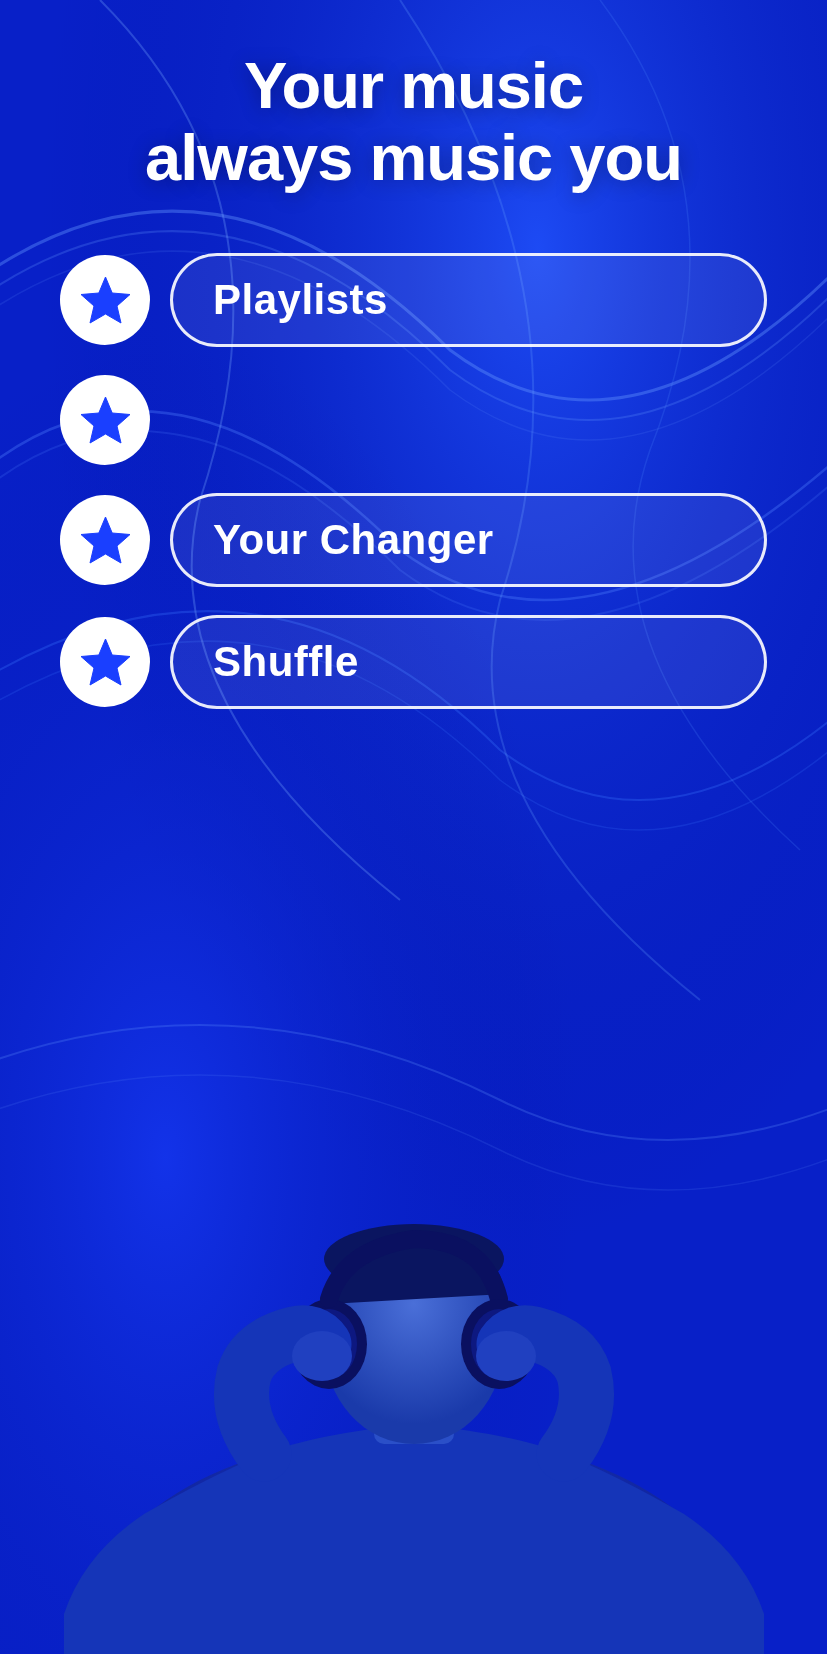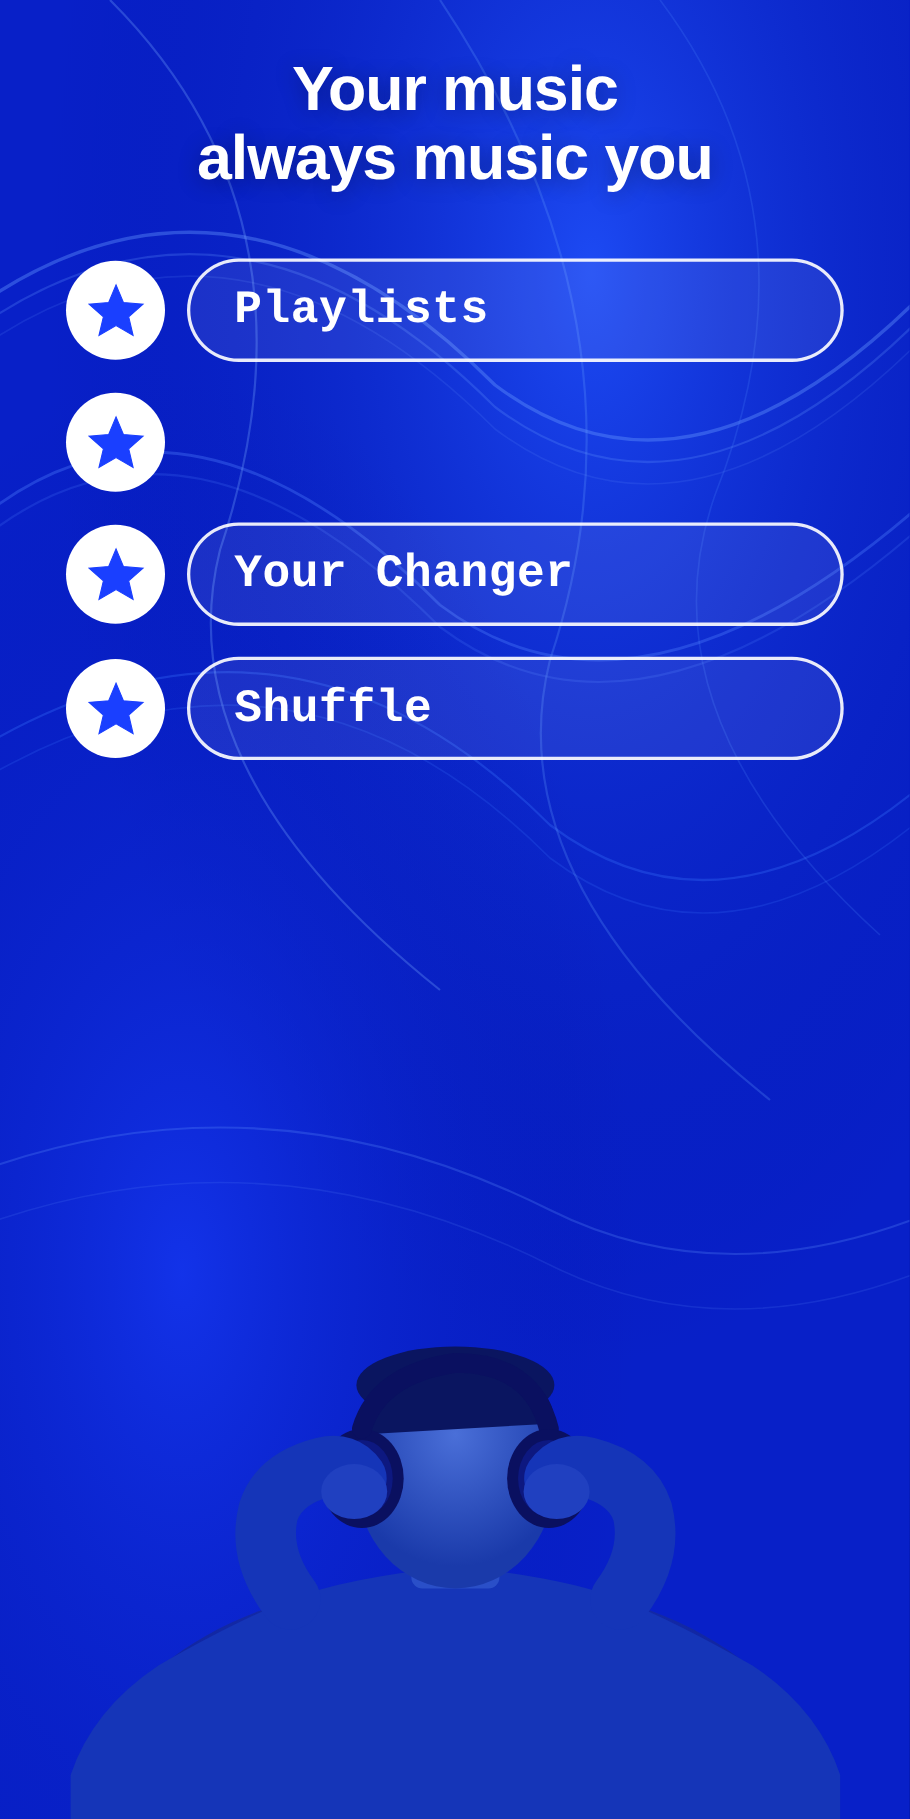--- a/index.html
+++ b/index.html
@@ -32,21 +32,21 @@
       position: relative;
       z-index: 10;
       display: flex;
       flex-direction: column;
       align-items: center;
       padding: 50px 60px 0 60px;
     }
 
     .title {
       color: #ffffff;
-      font-size: 57px;
+      font-size: 65px;
       font-weight: 900;
       text-align: center;
       line-height: 1.1;
       margin-bottom: 60px;
       text-shadow: 0 2px 20px rgba(0,0,0,0.3);
       letter-spacing: -1px;
     }
 
     .menu-list {
       width: 100%;
@@ -81,21 +81,20 @@
     .menu-label {
       flex: 1;
       border: 3px solid rgba(255, 255, 255, 0.9);
       border-radius: 50px;
       padding: 20px 40px;
       color: #ffffff;
       font-size: 42px;
       font-weight: 800;
       letter-spacing: 0.5px;
       background: rgba(255,255,255,0.08);
-      font-family: Liberation Mono, monospace;
     }
 
     
     .person-container {
       position: absolute;
       bottom: 0;
       left: 50%;
       transform: translateX(-50%);
       width: 700px;
       height: 560px;

